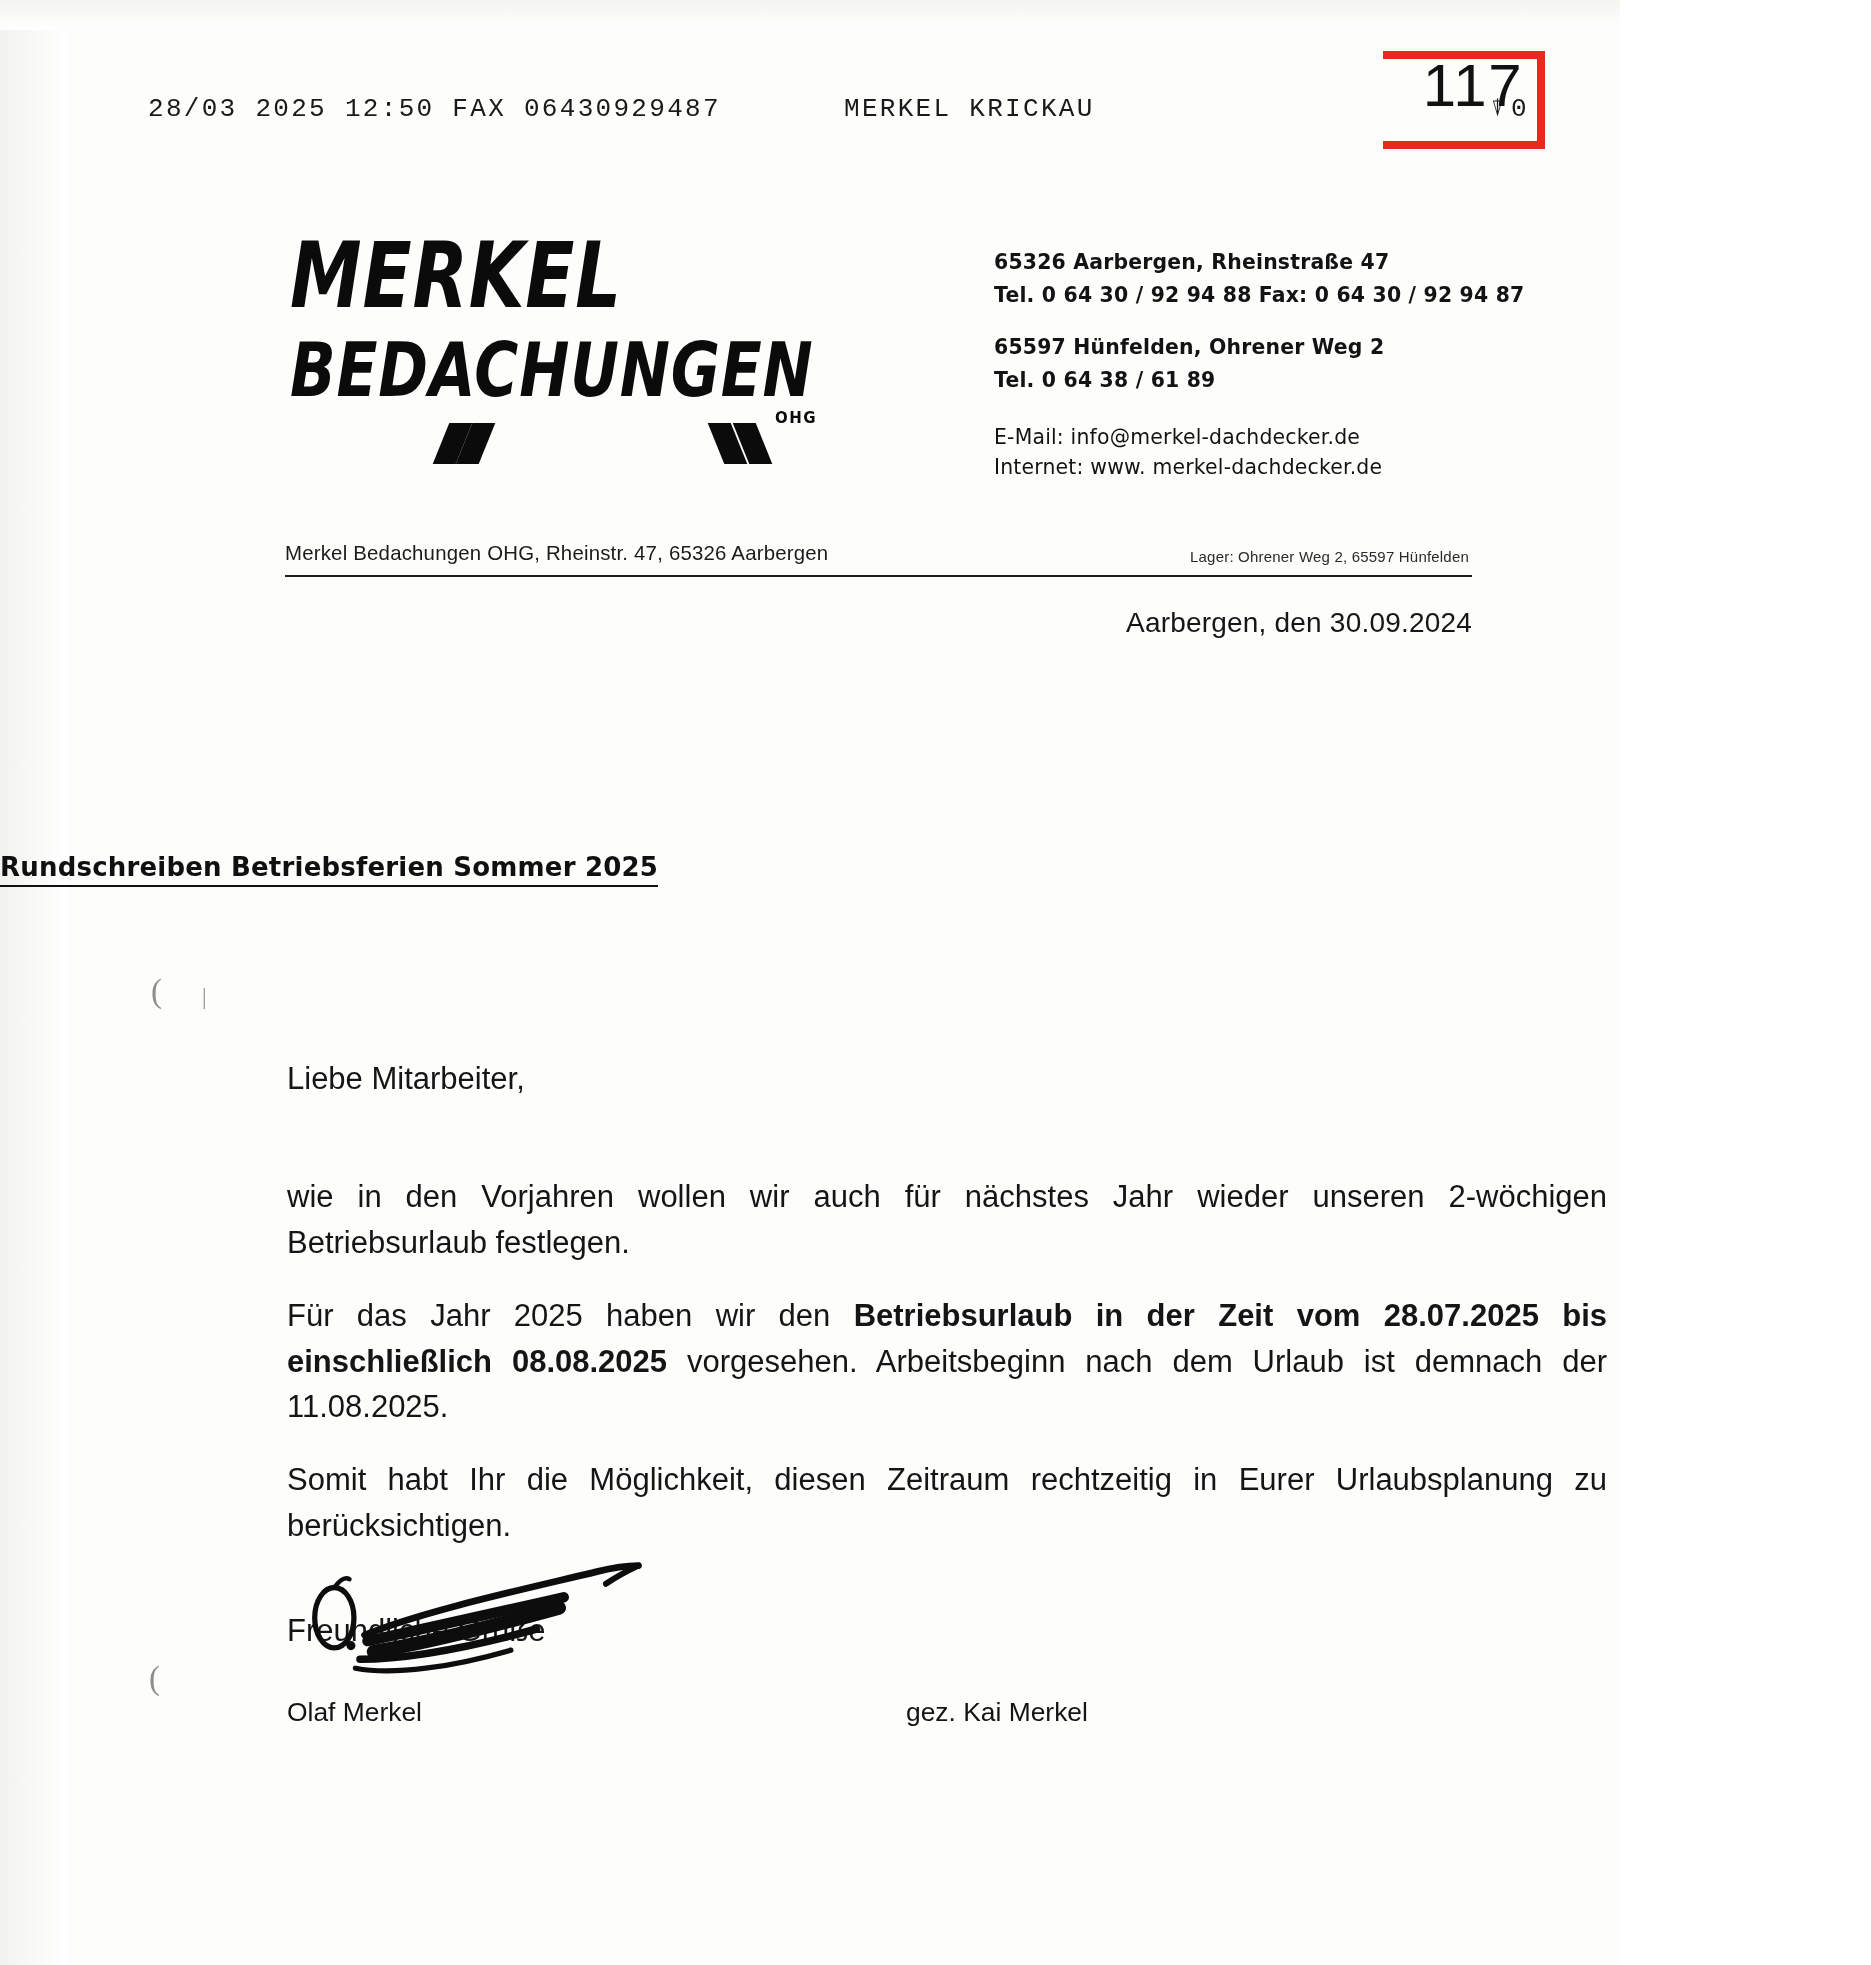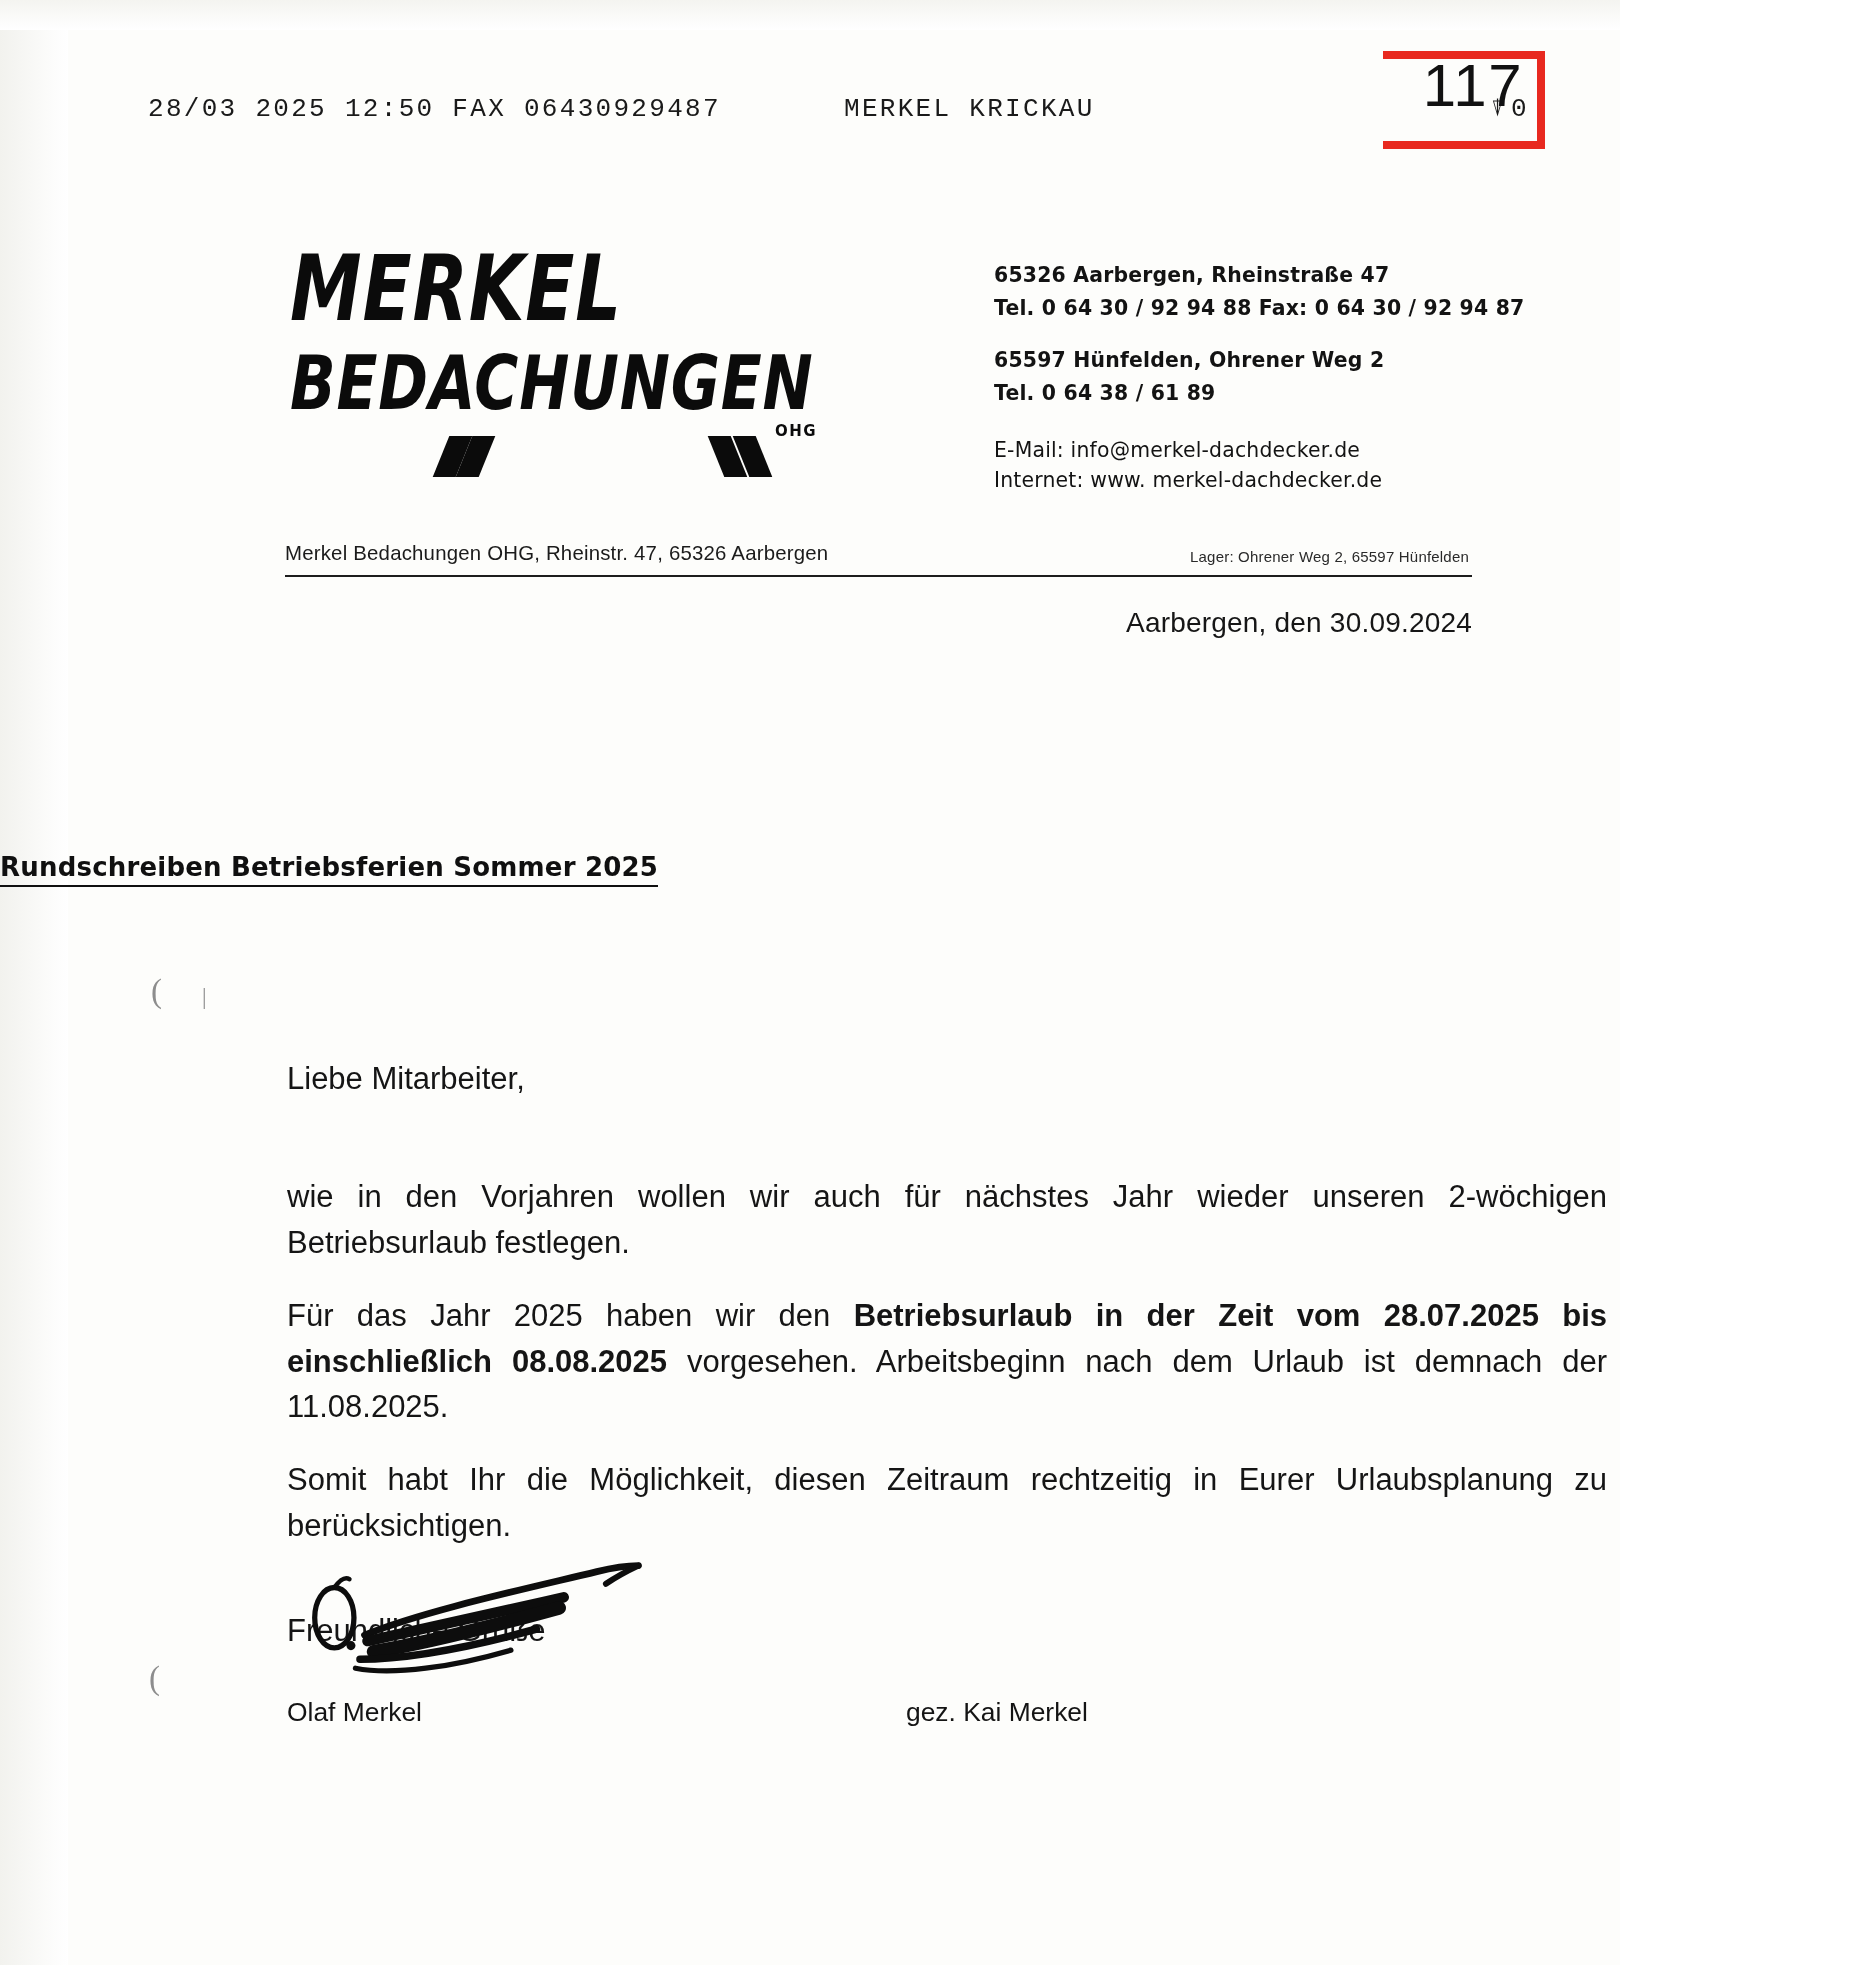--- a/index.html
+++ b/index.html
@@ -93,21 +93,20 @@
     line-height: 1;
   }
 
   
   .letterhead {
     position: absolute;
     top: 226px;
     left: 0;
     right: 0;
     height: 317px;
-    margin-top: 13px;
   }
   .logo {
     position: absolute;
     left: 290px;
     top: 7.5px;
     width: 641px;
   }
   .logo-line1, .logo-line2 {
     font-family: "DejaVu Sans", sans-serif;
     font-weight: 700;

